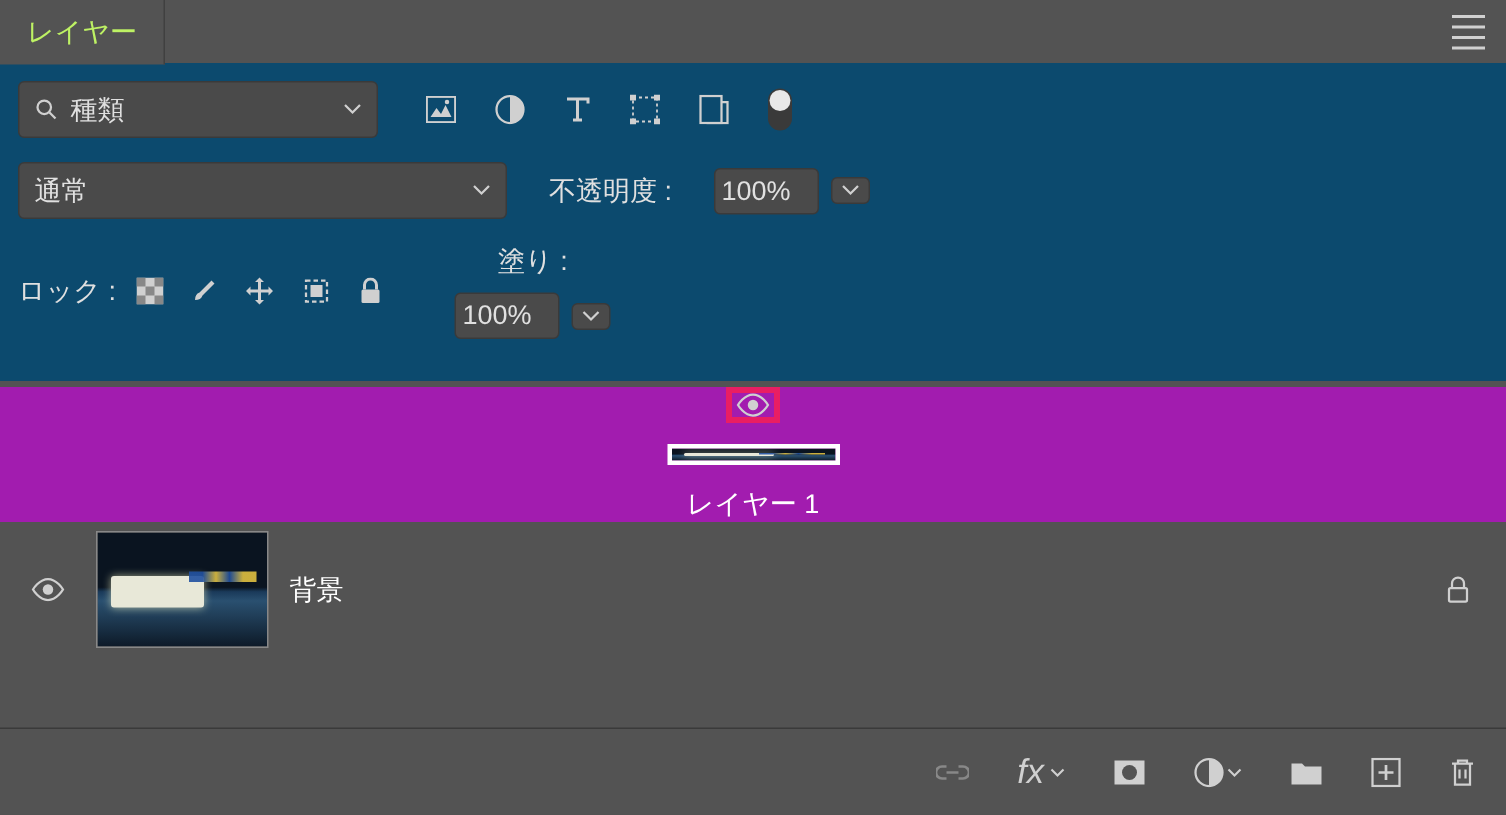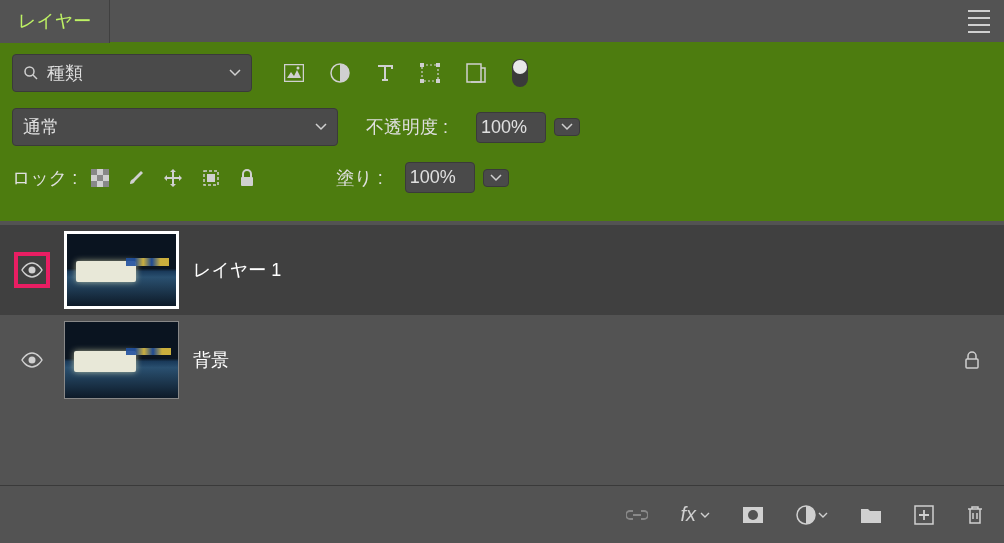--- a/index.html
+++ b/index.html
@@ -31,21 +31,21 @@
       flex-direction: column;
       gap: 5px;
       cursor: pointer;
     }
     .menu-icon span {
       width: 22px;
       height: 2px;
       background: #d0d0d0;
     }
     .panel-body {
-      background: #4d7c0f;
+      background: #0c4a6e;
       padding: 12px;
     }
     .row {
       display: flex;
       align-items: center;
       gap: 12px;
       margin-bottom: 16px;
     }
     .filter-dropdown {
       display: flex;
@@ -113,35 +113,37 @@
       gap: 14px;
     }
     .lock-icons {
       display: flex;
       align-items: center;
       gap: 18px;
     }
     .fill-group {
       display: flex;
       align-items: center;
-      gap: 22px;
-      margin-left: 67px;
+      gap: 9px;
+      margin-left: 34px;
+      flex-direction: column;
     }
     .layers-list {
       margin-top: 4px;
     }
     .layer-item {
       display: flex;
       align-items: center;
       height: 90px;
       padding: 0 14px;
       gap: 14px;
     }
     .layer-item.selected {
-      background: #404040;
+      background: #a21caf;
+      flex-direction: column;
     }
     .vis-box {
       width: 36px;
       height: 36px;
       display: flex;
       align-items: center;
       justify-content: center;
     }
     .vis-box.hl {
       border: 4px solid #e91e63;
@@ -364,21 +366,21 @@
           <path d="M4 8 V5 A4 4 0 0 1 12 5 V8" fill="none" stroke="#d0d0d0" stroke-width="1.5"></path>
         </svg>
     </div>
   </div>
 </div>
 
 <div class="panel-footer">
   <svg width="22" height="12" viewBox="0 0 22 12">
       <path d="M7 2 H4 A4 4 0 0 0 4 10 H7 M15 2 H18 A4 4 0 0 1 18 10 H15 M7 6 H15" fill="none" stroke="#888" stroke-width="1.8"></path>
     </svg>
-  <div style="display:flex;align-items:center;gap:2px;color:#d0d0d0;font-style:italic;font-size:20px;">fx<svg width="10" height="6" viewBox="0 0 10 6" style="margin-left:2px;">
+  <div style="display:flex;align-items:center;gap:2px;color:#d0d0d0;font-style:italic;font-size:23px;">fx<svg width="10" height="6" viewBox="0 0 10 6" style="margin-left:2px;">
         <path d="M1 1 L5 5 L9 1" fill="none" stroke="#d0d0d0" stroke-width="1.4"></path>
       </svg></div>
   <svg width="22" height="18" viewBox="0 0 22 18">
       <rect x="1" y="1" width="20" height="16" fill="#d0d0d0"></rect>
       <circle cx="11" cy="9" r="5" fill="#535353"></circle>
     </svg>
   <div style="display:flex;align-items:center;gap:2px;">
       <svg width="20" height="20" viewBox="0 0 20 20">
         <circle cx="10" cy="10" r="9" fill="none" stroke="#d0d0d0" stroke-width="1.5"></circle>
         <path d="M10 1 A9 9 0 0 1 10 19 Z" fill="#d0d0d0"></path>

